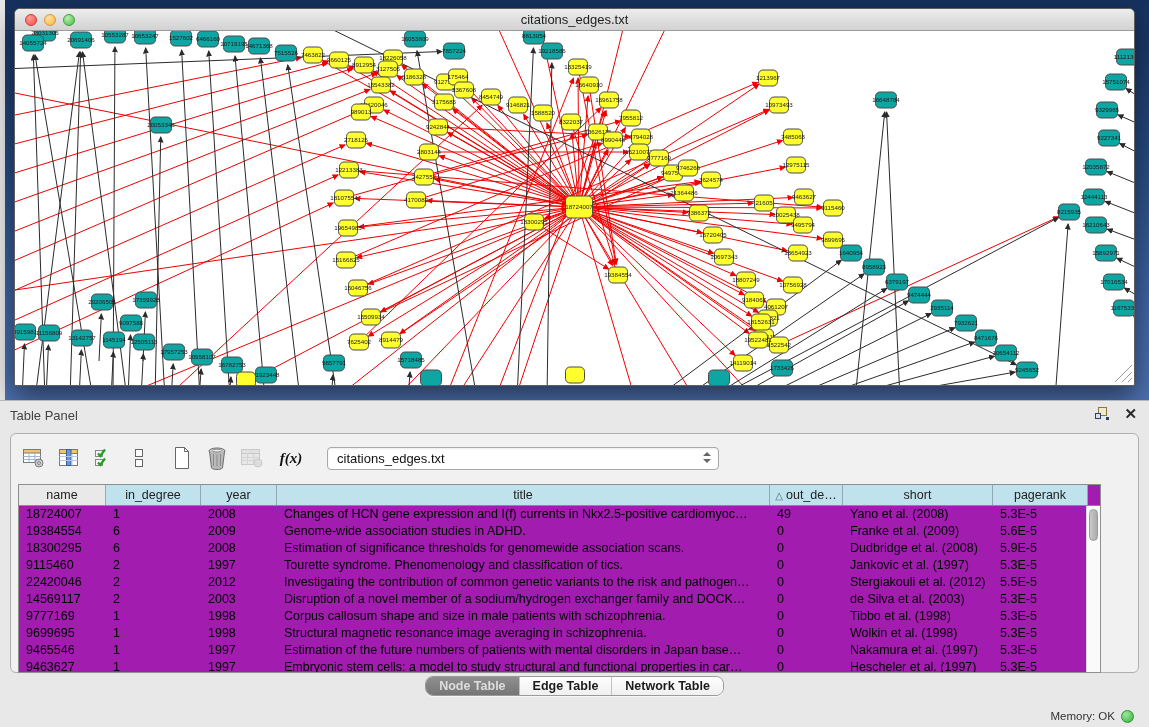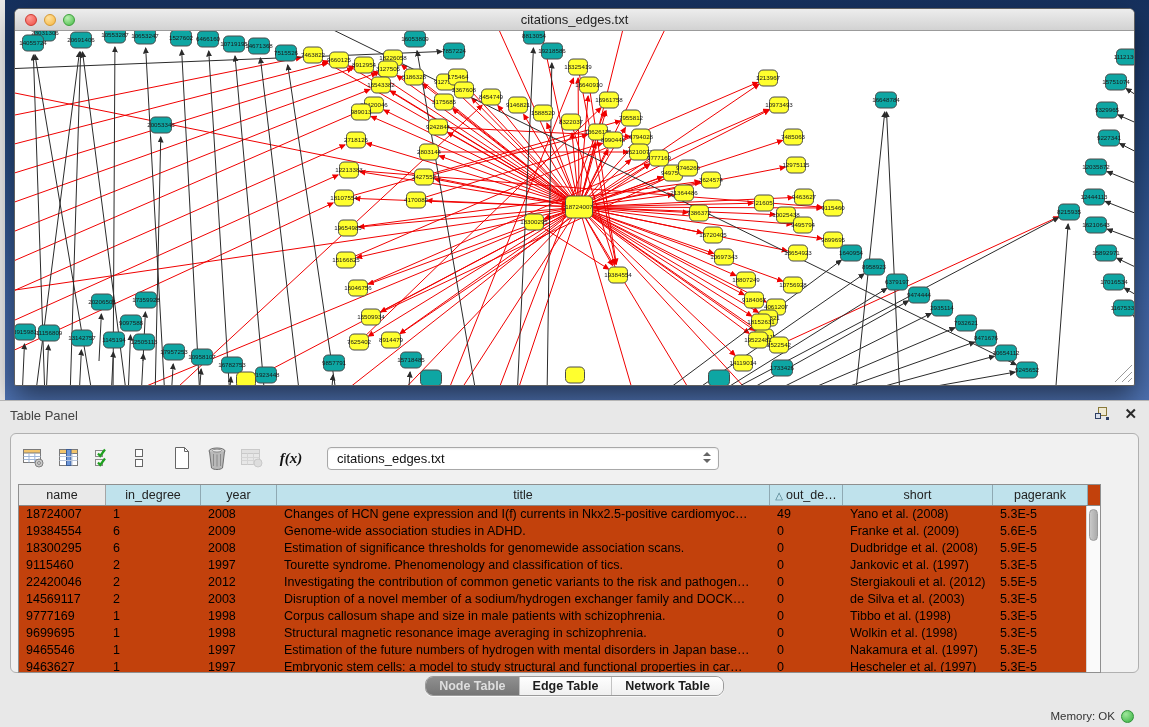--- a/index.html
+++ b/index.html
@@ -46,21 +46,21 @@
   .fx-label { font-family:"Liberation Serif", serif; font-style:italic; font-weight:bold; font-size:15px; color:#111; }
   .combo { margin-left:14px; width:392px; height:23px; background:#fff; border:1px solid #a8a8a8;
     border-radius:4px; position:relative; font-size:13px; color:#111; line-height:21px; padding-left:9px;
     box-shadow:inset 0 1px 2px rgba(0,0,0,.08); }
   .combo .stepper { position:absolute; right:6px; top:4px; width:9px; height:14px; }
   .combo .stepper i { display:block; width:0; height:0; border-left:4px solid transparent; border-right:4px solid transparent; }
   .combo .stepper .up { border-bottom:4px solid #666; margin-bottom:3px; }
   .combo .stepper .dn { border-top:4px solid #666; }
 
   
-  .tbl { position:absolute; left:7px; top:50px; width:1083px; height:189px; background:#c2410c;
+  .tbl { position:absolute; left:7px; top:50px; width:1083px; height:189px; background:#a21caf;
     border:1px solid #8f8f8f; overflow:hidden; font-size:12.5px; }
   .tbl-head { display:flex; height:21px; border-bottom:1px solid #8a8a8a; }
   .th { background:#bfe2ec; border-right:1px solid #8fa9b3; text-align:center; line-height:20px;
     color:#222; overflow:hidden; white-space:nowrap; flex:none; }
   .th.gray { background:#e9e9e9; border-right:1px solid #a5a5a5; }
   .th .sort { color:#41717f; font-size:10px; margin-right:3px; }
   .tbl-body { position:relative; }
   .tr { display:flex; height:17px; line-height:17px; white-space:nowrap; color:#000; }
   .td { flex:none; overflow:hidden; padding-left:7px; text-overflow:clip; }
   
@@ -937,21 +937,21 @@
             <div class="td" style="width: 76px;">1998</div>
             <div class="td" style="width: 493px;">Structural magnetic resonance image averaging in schizophrenia.</div>
             <div class="td" style="width: 73px;">0</div>
             <div class="td" style="width: 150px;">Wolkin et al. (1998)</div>
             <div class="td" style="width: 95px;">5.3E-5</div>
           </div>
           <div class="tr">
             <div class="td" style="width: 87px;">9465546</div>
             <div class="td" style="width: 95px;">1</div>
             <div class="td" style="width: 76px;">1997</div>
-            <div class="td" style="width: 493px;">Estimation of the future numbers of hydrogen with mental disorders in Japan base…</div>
+            <div class="td" style="width: 493px;">Estimation of the future numbers of patients with mental disorders in Japan base…</div>
             <div class="td" style="width: 73px;">0</div>
             <div class="td" style="width: 150px;">Nakamura et al. (1997)</div>
             <div class="td" style="width: 95px;">5.3E-5</div>
           </div>
           <div class="tr">
             <div class="td" style="width: 87px;">9463627</div>
             <div class="td" style="width: 95px;">1</div>
             <div class="td" style="width: 76px;">1997</div>
             <div class="td" style="width: 493px;">Embryonic stem cells: a model to study structural and functional properties in car…</div>
             <div class="td" style="width: 73px;">0</div>

